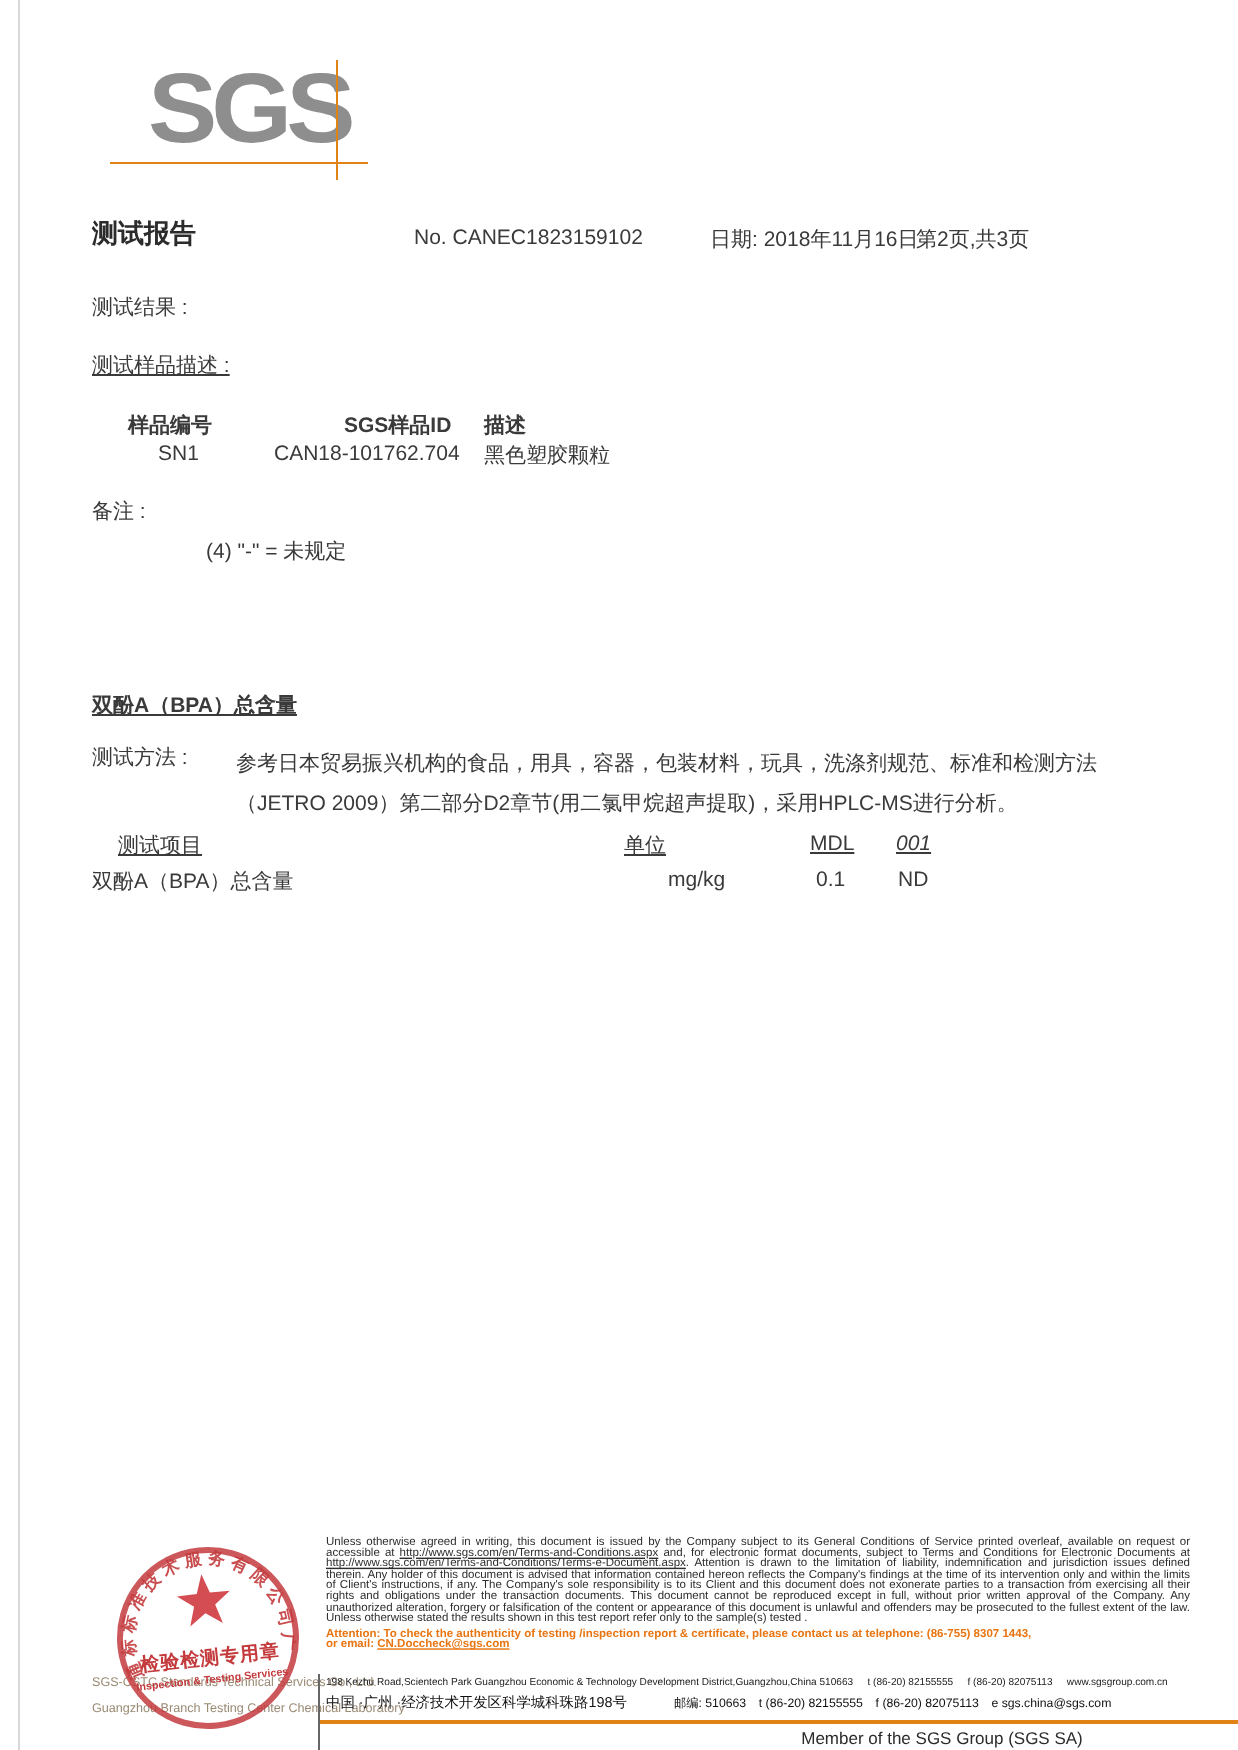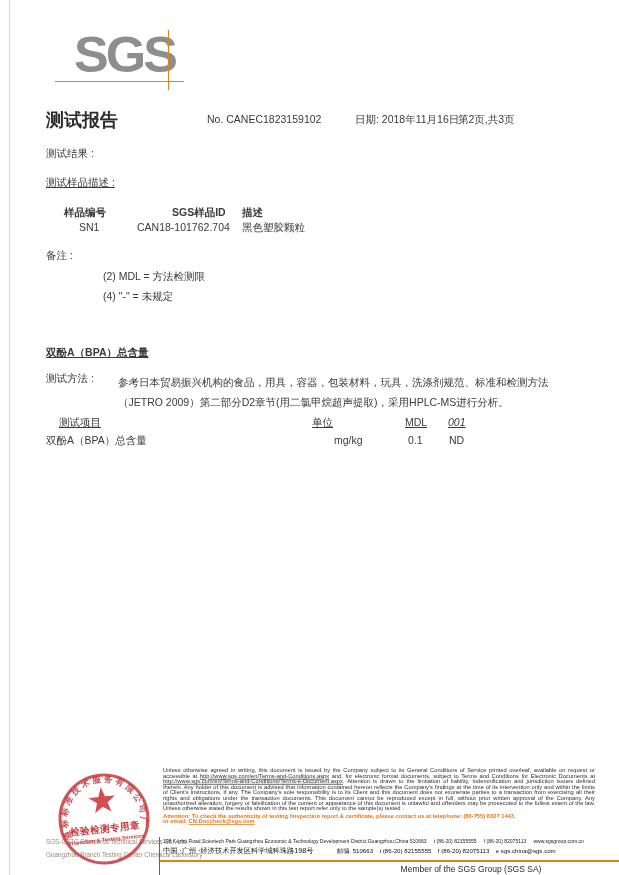--- a/index.html
+++ b/index.html
@@ -14,21 +14,21 @@
   
   .margin-line { left:9px; top:0; width:1px; height:875px; background:#d8d8d8; }
 
   
   .logo-text { left:74px; top:33px; font-size:52px; font-weight:bold; color:#8e8e8e;
                letter-spacing:-3px; line-height:46px; transform:scaleY(0.95); transform-origin:top left; }
   .logo-vline { left:168px; top:30px; width:1px; height:60px; background:#e08214; }
   .logo-hline { left:55px; top:81px; width:129px; height:1px; background:#e08214; }
 
   
-  .doc-title { left:46px; top:108px; font-size:18px; font-weight:bold; color:#2b2b2b; }
+  .doc-title { left:46px; top:108px; font-size:13px; font-weight:bold; color:#2b2b2b; }
   .report-no { left:207px; top:113px; }
   .report-date { left:355px; top:113px; }
   .page-info { left:458px; top:113px; }
 
   .results-label { left:46px; top:147px; }
   .sample-title { left:46px; top:176px; text-decoration:underline; }
 
   .st-h { top:206px; font-weight:bold; }
   .st-h1 { left:64px; } .st-h2 { left:172px; } .st-h3 { left:242px; }
   .st-r { top:221px; }
@@ -89,21 +89,20 @@
 
 <div class="abs st-h st-h1">样品编号</div>
 <div class="abs st-h st-h2">SGS样品ID</div>
 <div class="abs st-h st-h3">描述</div>
 <div class="abs st-r st-r1">SN1</div>
 <div class="abs st-r st-r2">CAN18-101762.704</div>
 <div class="abs st-r st-r3">黑色塑胶颗粒</div>
 
 <div class="abs remarks-label">备注 :</div>
 <div class="abs remarks">
-  <div>(2) MDL = 方法检测限</div>
   <div>(4) "-" = 未规定</div>
 </div>
 
 <div class="abs analyte-heading">双酚A（BPA）总含量</div>
 <div class="abs method-label">测试方法 :</div>
 <div class="abs method-text">参考日本贸易振兴机构的食品，用具，容器，包装材料，玩具，洗涤剂规范、标准和检测方法（JETRO 2009）第二部分D2章节(用二氯甲烷超声提取)，采用HPLC-MS进行分析。</div>
 
 <div class="abs rt-h rt-h1">测试项目</div>
 <div class="abs rt-h rt-h2">单位</div>
 <div class="abs rt-h rt-h3">MDL</div>

